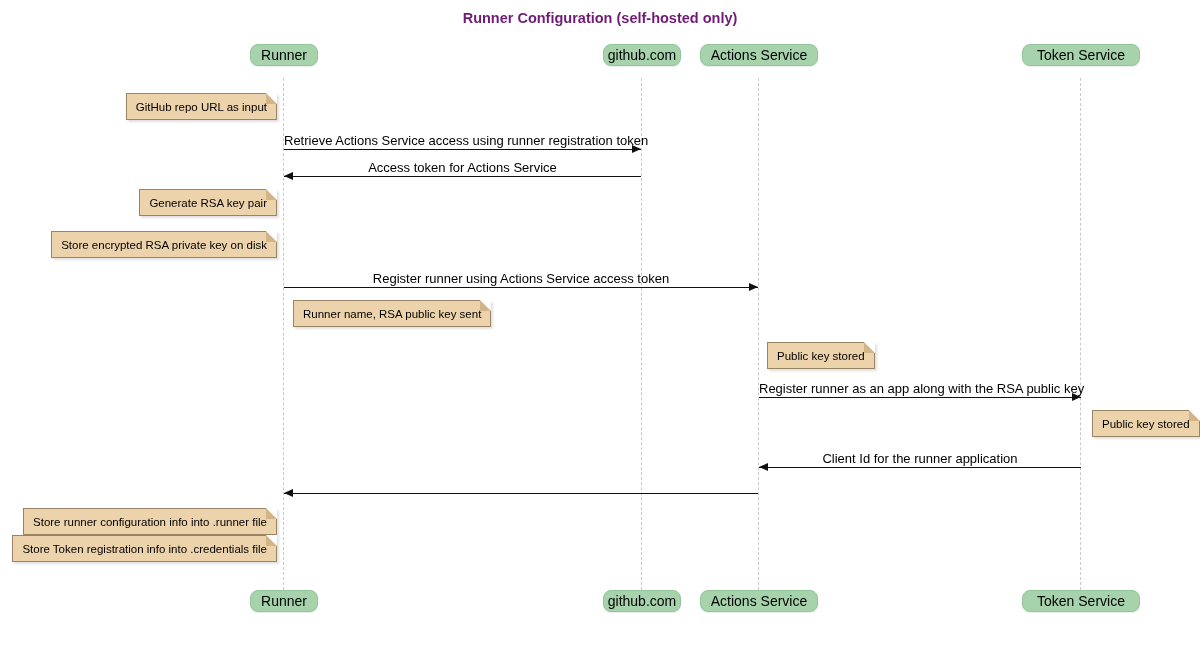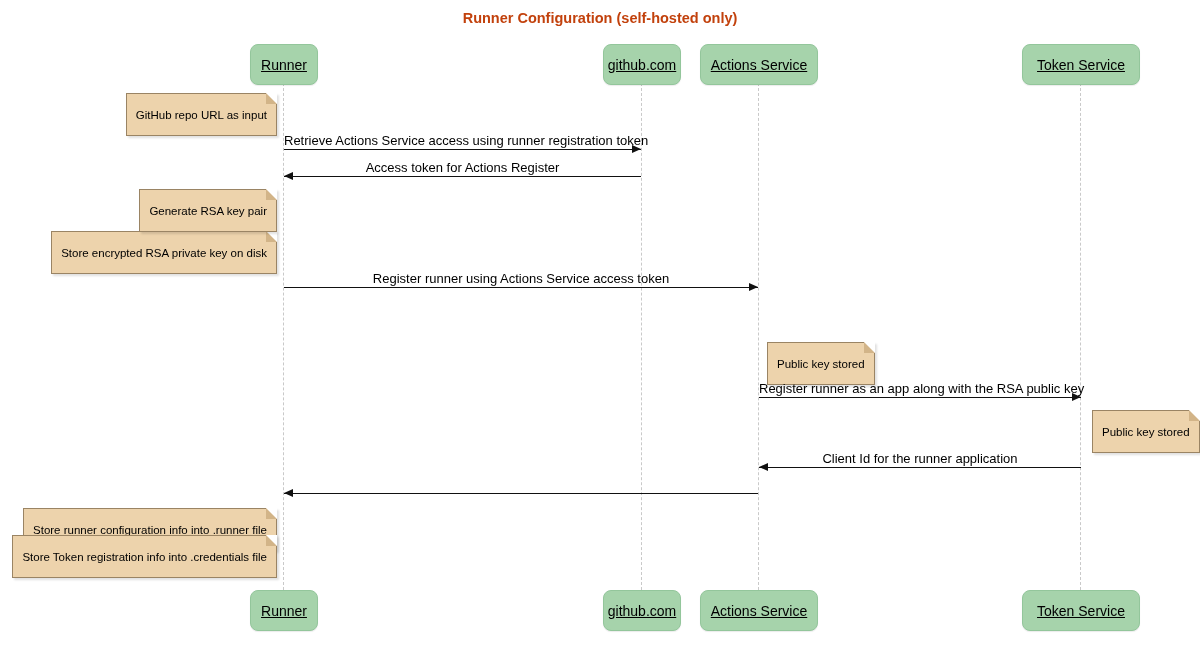--- a/index.html
+++ b/index.html
@@ -7,36 +7,35 @@
     position:relative;
     width:1200px;height:647px;
     background:#fff;
     font-family:"Liberation Sans", sans-serif;
     color:#111;
     overflow:hidden;
   }
   .title{
     position:absolute;left:0;right:0;top:10px;
     text-align:center;
-    font-size:14.5px;font-weight:bold;color:#c2410c;
+    font-size:14.5px;font-weight:bold;color:#701a75;
   }
   .lifeline{
     position:absolute;top:78px;height:512px;width:0;
     border-left:1px dashed var(--lifeline,#c9c9c9);
   }
   .participant{
-    position:absolute;height:41px;
+    position:absolute;height:22px;
     background:var(--participant_fill,#a6d3ab);
     border:1px solid var(--participant_border,#93c69b);
     border-radius:8px;
     display:flex;align-items:center;justify-content:center;
     font-size:14px;color:#000;
     box-shadow:0 1px 1px rgba(0,0,0,.08);
     box-sizing:border-box;
-    text-decoration:underline;
   }
   .msg-line{
     position:absolute;height:0;
     border-top:1px solid var(--arrow,#111);
   }
   .msg-label{
     position:absolute;
     font-size:13px;color:#000;
     text-align:center;white-space:nowrap;
   }
@@ -46,21 +45,21 @@
     border-bottom:4px solid transparent;
     border-left:9px solid var(--arrow,#111);
   }
   .arrow-left{
     position:absolute;width:0;height:0;
     border-top:4px solid transparent;
     border-bottom:4px solid transparent;
     border-right:9px solid var(--arrow,#111);
   }
   .note{
-    position:absolute;height:43px;
+    position:absolute;height:27px;
     background:var(--note_fill,#edd3ac);
     border:1px solid var(--note_border,#9a8464);
     box-sizing:border-box;
     display:flex;align-items:center;
     padding:8px 9px;
     font-size:11.5px;color:#000;white-space:nowrap;
     box-shadow:1.5px 1.5px 2px rgba(0,0,0,.12);
   }
   .note::before{
     content:"";position:absolute;top:-1px;right:-1px;
@@ -86,32 +85,33 @@
   <div class="participant" style="left:603px;top:44px;width:78px">github.com</div>
   <div class="participant" style="left:700px;top:44px;width:118px">Actions Service</div>
   <div class="participant" style="left:1022px;top:44px;width:118px">Token Service</div>
 
   <div class="note" style="right:923px;top:93px">GitHub repo URL as input</div>
 
   <div class="msg-label" style="left:284px;top:133px;width:357px">Retrieve Actions Service access using runner registration token</div>
   <div class="msg-line" style="left:284px;top:149px;width:357px"></div>
   <div class="arrow-right" style="left:632px;top:145px"></div>
 
-  <div class="msg-label" style="left:284px;top:160px;width:357px">Access token for Actions Register</div>
+  <div class="msg-label" style="left:284px;top:160px;width:357px">Access token for Actions Service</div>
   <div class="msg-line" style="left:284px;top:176px;width:357px"></div>
   <div class="arrow-left" style="left:284px;top:172px"></div>
 
   <div class="note" style="right:923px;top:231px">Store encrypted RSA private key on disk</div>
 
   <div class="note" style="right:923px;top:189px">Generate RSA key pair</div>
 
   <div class="msg-label" style="left:284px;top:271px;width:474px">Register runner using Actions Service access token</div>
   <div class="msg-line" style="left:284px;top:287px;width:474px"></div>
   <div class="arrow-right" style="left:749px;top:283px"></div>
 
+  <div class="note" style="left:293px;top:300px">Runner name, RSA public key sent</div>
 
   <div class="note" style="left:767px;top:342px">Public key stored</div>
 
   <div class="msg-label" style="left:759px;top:381px;width:322px">Register runner as an app along with the RSA public key</div>
   <div class="msg-line" style="left:759px;top:397px;width:322px"></div>
   <div class="arrow-right" style="left:1072px;top:393px"></div>
 
   <div class="note" style="left:1092px;top:410px">Public key stored</div>
 
   <div class="msg-label" style="left:759px;top:451px;width:322px">Client Id for the runner application</div>

